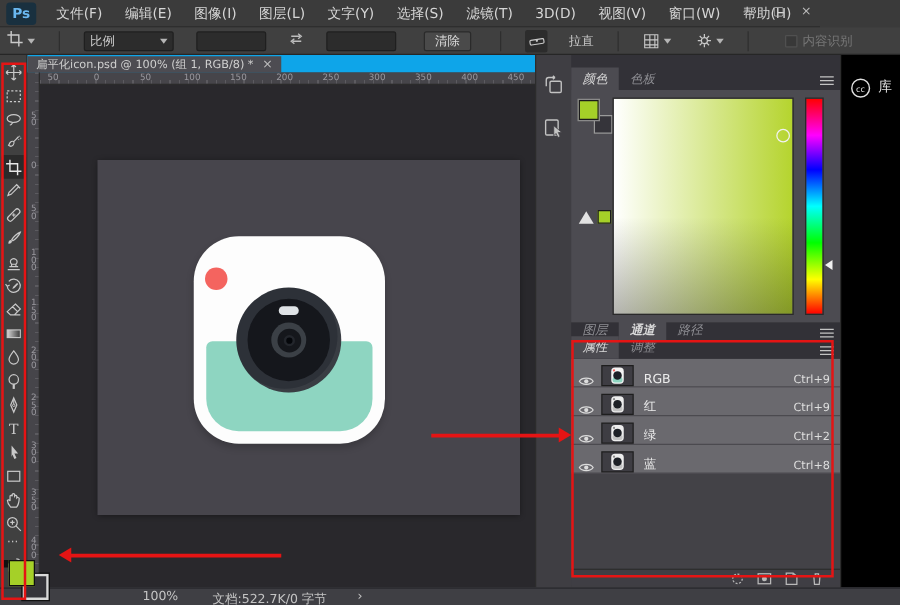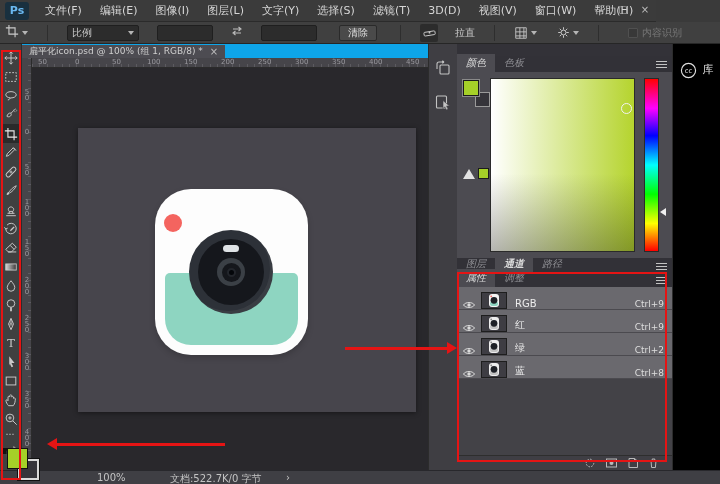--- a/index.html
+++ b/index.html
@@ -543,21 +543,21 @@
   <span>
     <svg width="17" height="17" viewBox="0 0 18 18">
         <circle cx="9" cy="9" r="7.5" fill="none" stroke="#e0e0e0" stroke-width="1.2"></circle>
         <text x="9" y="12" text-anchor="middle" font-size="7" fill="#e0e0e0">cc</text>
       </svg>
   </span>
   <span>库</span>
 </div>
 
 <div class="statusbar">
-  <span style="left:97px;">100%</span>
+  <span style="left:114px;">100%</span>
   <span style="left:170px;">文档:522.7K/0 字节</span>
   <span style="left:286px;">›</span>
 </div>
 
 <div class="anno anno-rect" style="left:1px; top:50px; width:20px; height:430px;"></div>
 <div class="anno anno-rect" style="left:457px; top:272px; width:210px; height:190px;"></div>
 
 <div class="anno arrow-line" style="left:345px; top:347px; width:103px;"></div>
 <div class="anno arrow-head-right" style="left:447px; top:342px;"></div>
 

